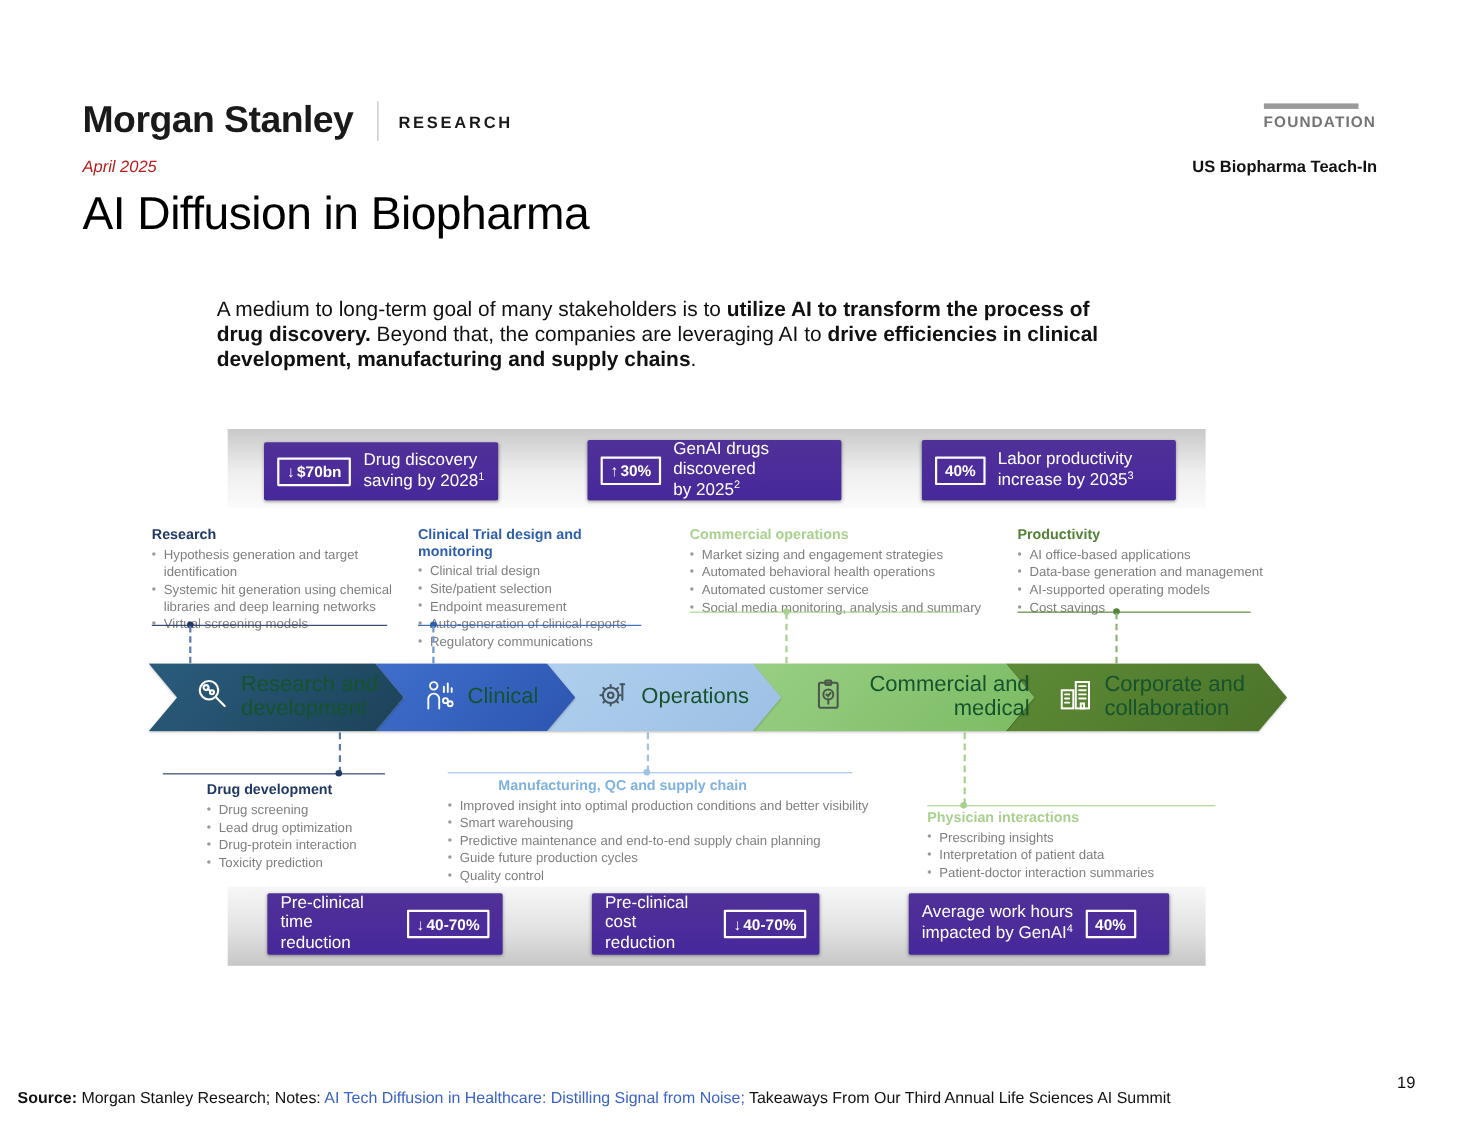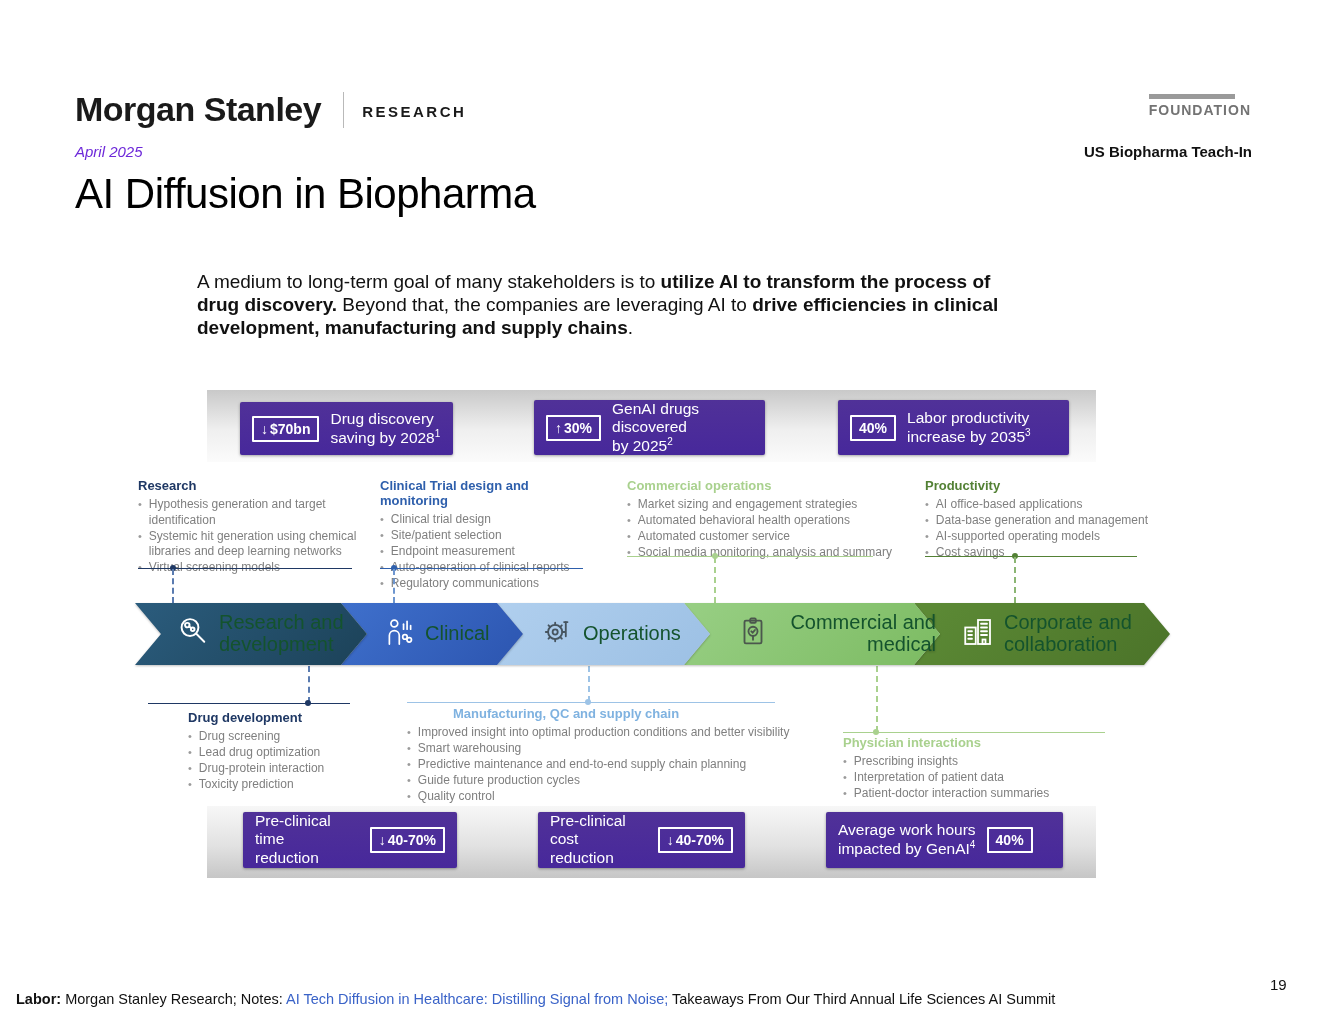--- a/index.html
+++ b/index.html
@@ -7,21 +7,21 @@
   .page { position:relative; width:1344px; height:1026px; background:#fff; overflow:hidden; color:#111; }
 
   
   .logo-row { position:absolute; left:75px; top:90px; display:flex; align-items:center; }
   .brand { font-size:34px; font-weight:700; letter-spacing:-0.5px; color:#1a1a1a; }
   .logo-divider { width:1px; height:36px; background:#b9b9b9; margin:0 18px 0 22px; }
   .division { font-size:15px; font-weight:700; letter-spacing:2.5px; color:#1a1a1a; padding-top:4px; }
   .foundation { position:absolute; right:93px; top:94px; text-align:center; }
   .foundation-bar { width:86px; height:5px; background:#9a9a9a; margin-bottom:3px; }
   .foundation-text { font-size:14px; font-weight:700; letter-spacing:1px; color:#737373; }
-  .date { position:absolute; left:75px; top:143px; font-size:15px; font-style:italic; color:#6d28d9; }
+  .date { position:absolute; left:75px; top:143px; font-size:15px; font-style:italic; color:#b91c1c; }
   .teachin { position:absolute; right:92px; top:143px; font-size:15px; font-weight:700; color:#111; }
   .page-title { position:absolute; left:75px; top:170px; font-size:42px; font-weight:400; color:#000000; letter-spacing:-0.5px; }
 
   
   .intro { position:absolute; left:197px; top:270px; width:815px; font-size:19px; line-height:1.22; color:#111; }
   .intro b { font-weight:700; }
 
   
   .banner { position:absolute; left:207px; width:889px; height:72px; }
   .banner.top { top:390px; background:linear-gradient(180deg,#c9c9c9 0%,#efefef 55%,#fbfbfb 100%); }
@@ -379,16 +379,16 @@
         <span>40-70%</span>
       </span>
   </div>
   <div class="badge b-b3">
     <span class="badge-label"><span>Average work hours</span><br><span>impacted by GenAI</span><sup>4</sup></span>
     <span class="metric-box">
         <span>40%</span>
       </span>
   </div>
 
-  <div class="footer"><b>Labor:</b><span> Morgan Stanley Research; Notes: </span><a href="#">AI Tech Diffusion in Healthcare: Distilling Signal from Noise;</a><span> Takeaways From Our Third Annual Life Sciences AI Summit</span></div>
+  <div class="footer"><b>Source:</b><span> Morgan Stanley Research; Notes: </span><a href="#">AI Tech Diffusion in Healthcare: Distilling Signal from Noise;</a><span> Takeaways From Our Third Annual Life Sciences AI Summit</span></div>
   <div class="pagenum">19</div>
 
 </div>
 
 </body></html>

